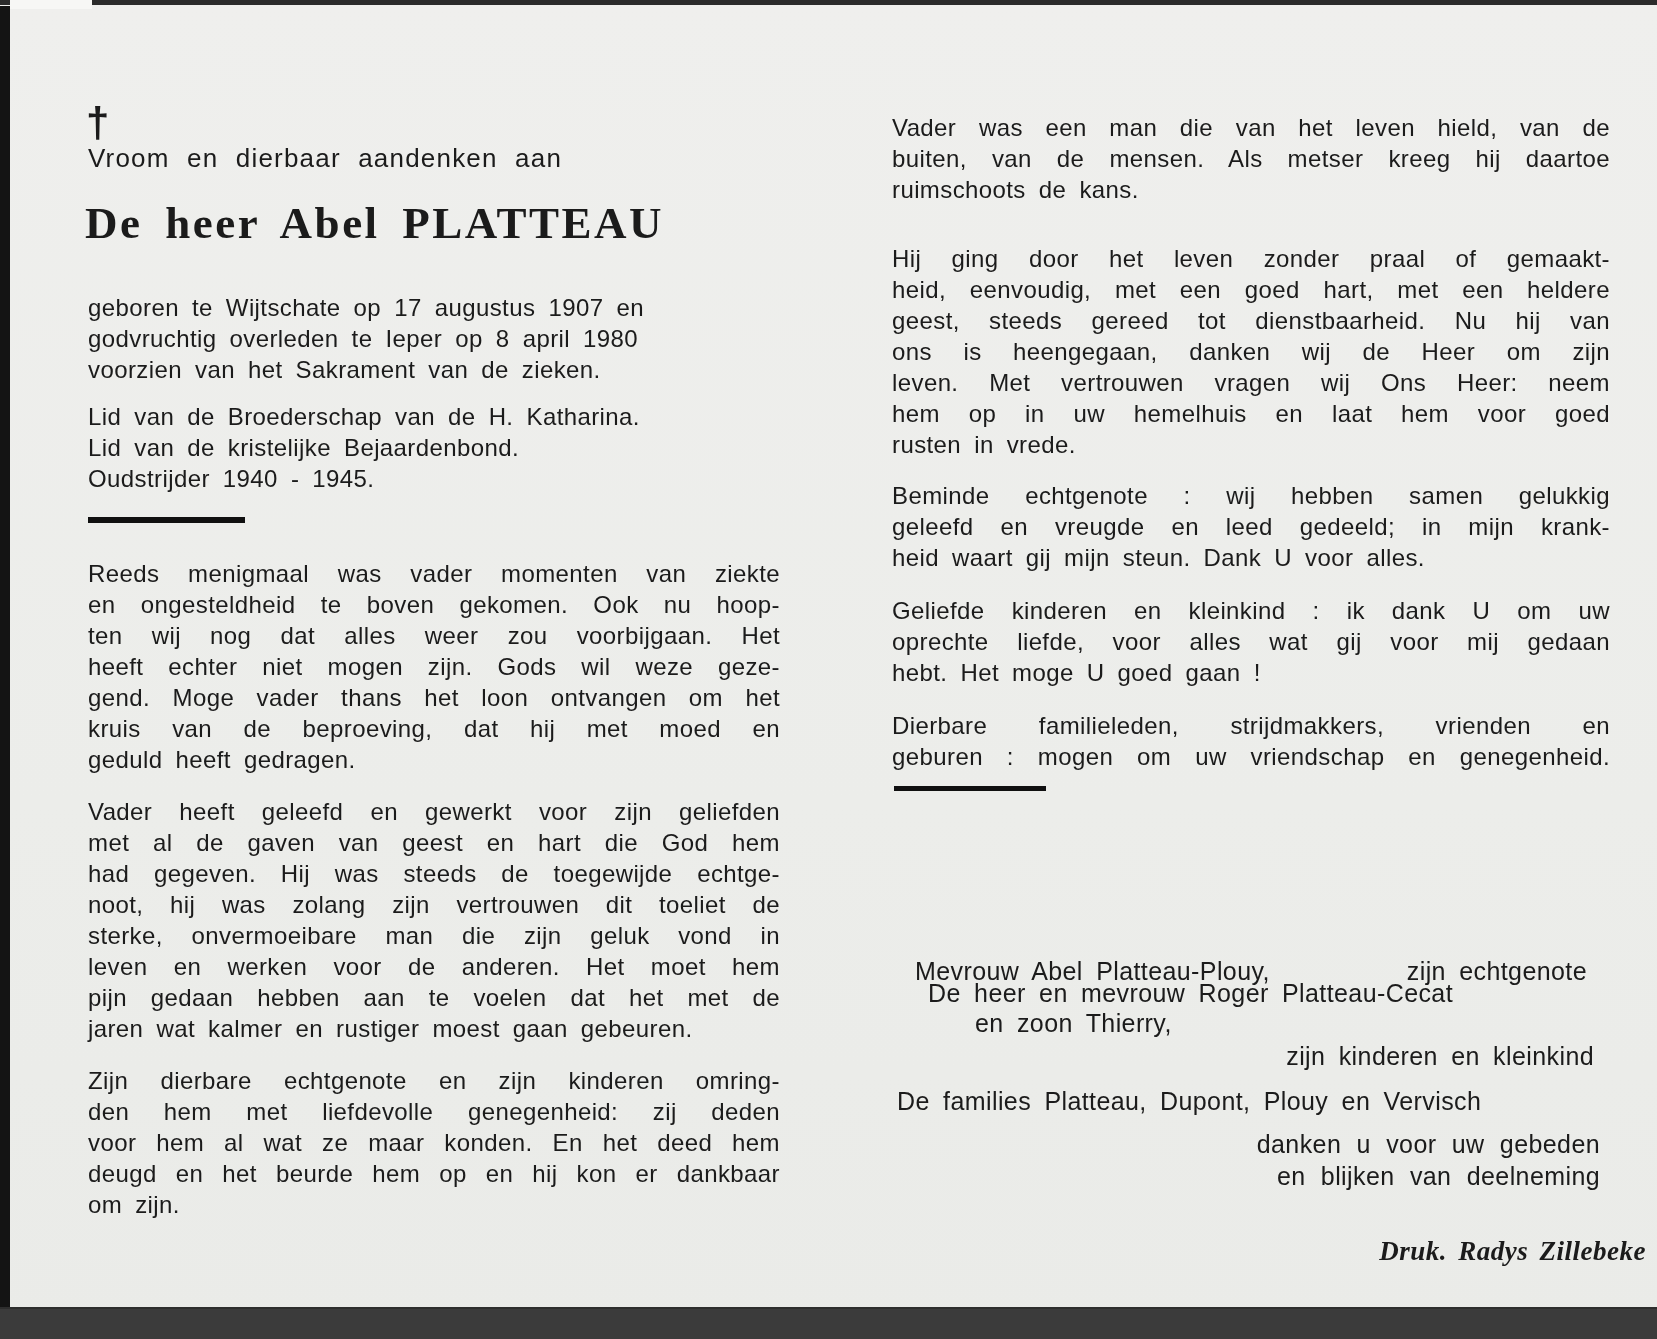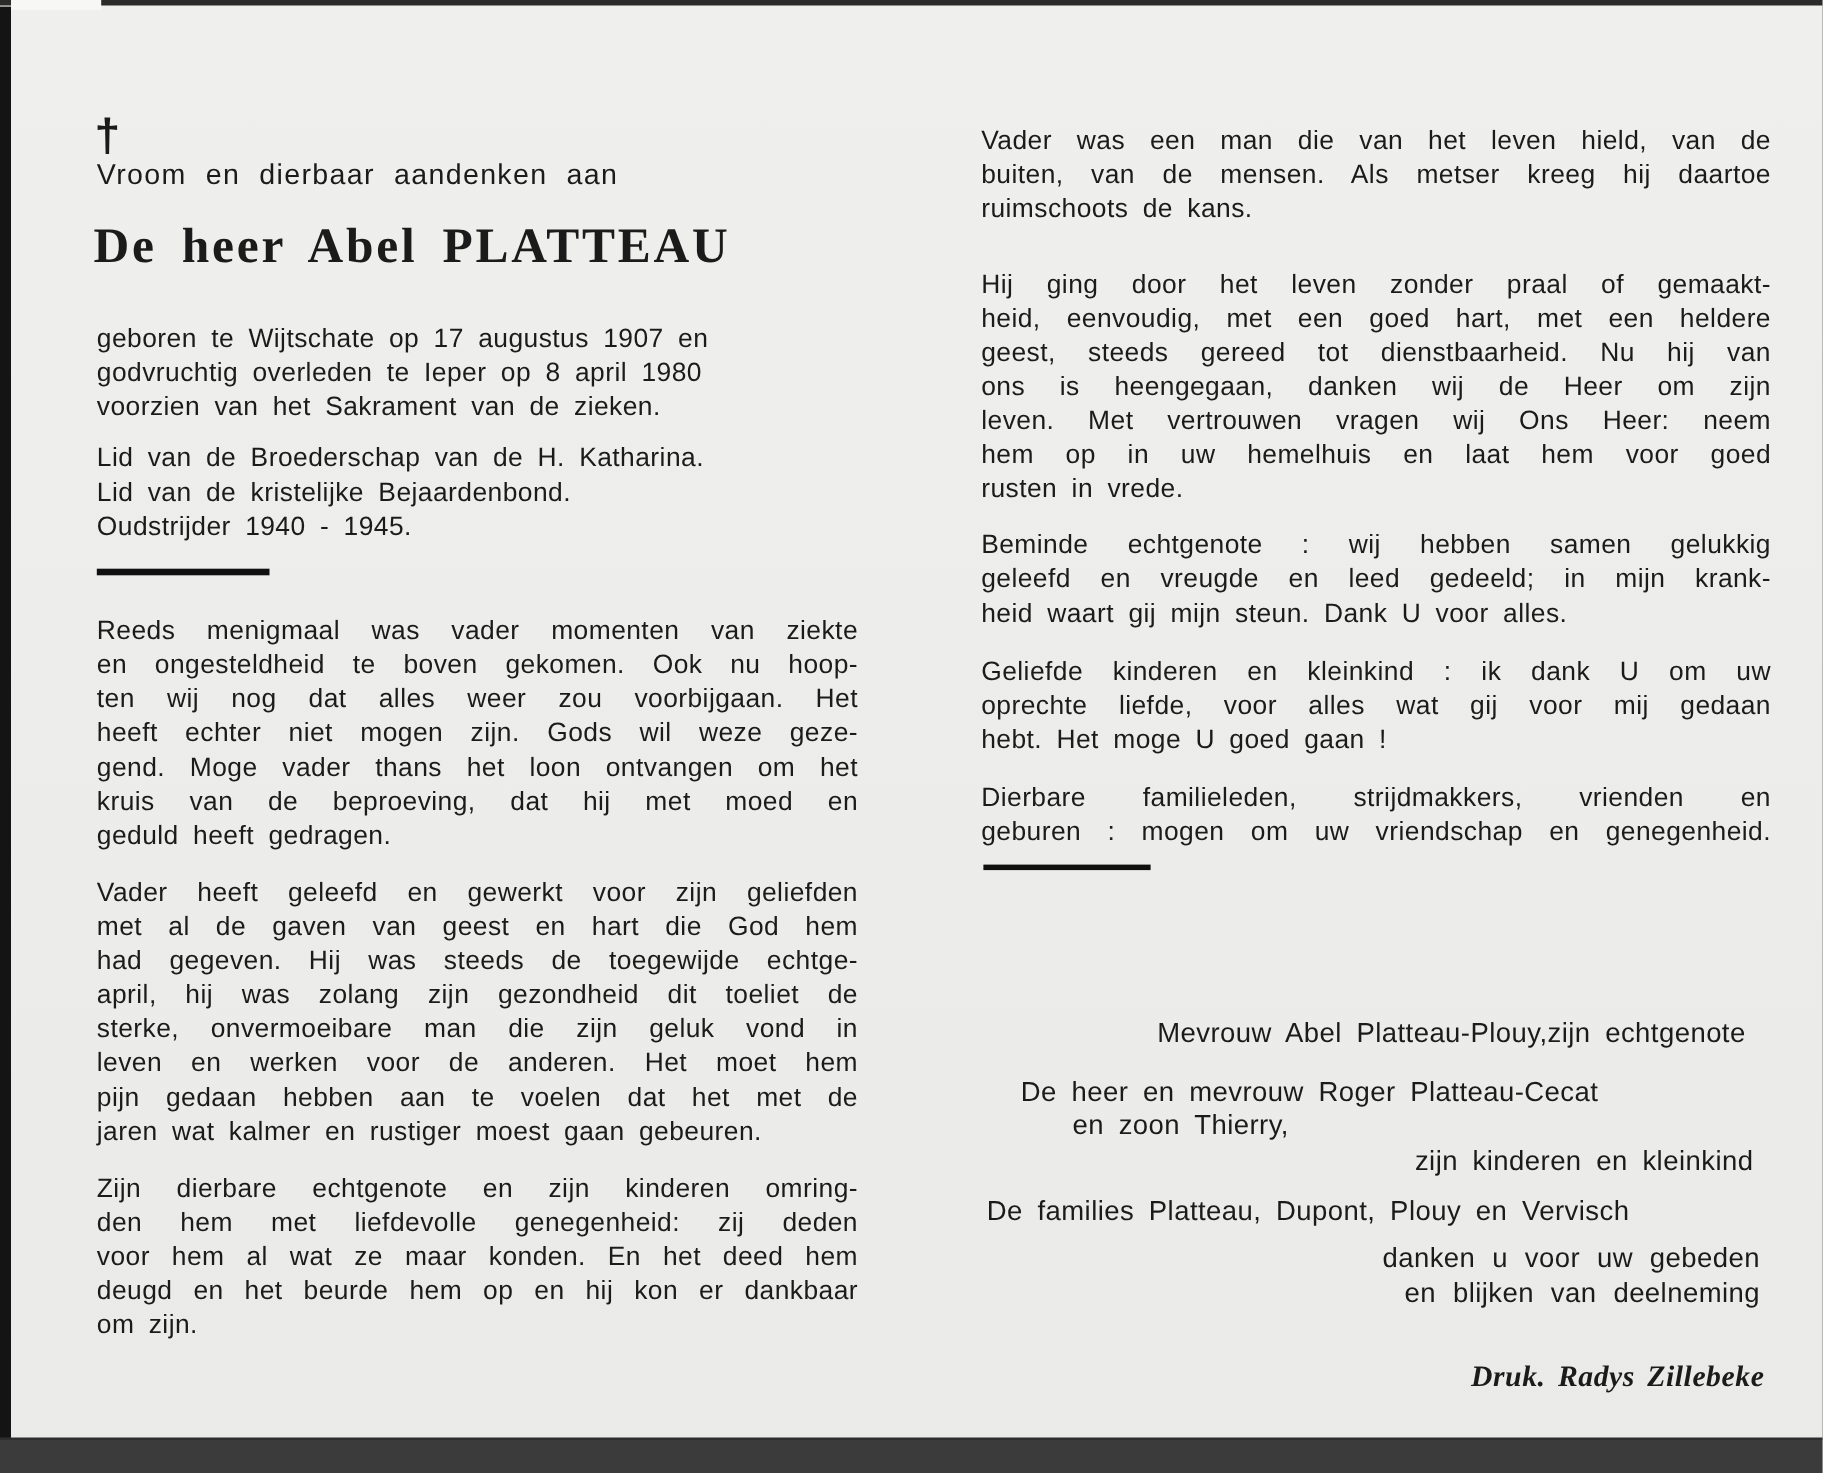--- a/index.html
+++ b/index.html
@@ -29,21 +29,21 @@
   .block{font-size:24px;line-height:31px;letter-spacing:0.4px;word-spacing:6px;}
   .para{font-size:24px;line-height:31px;letter-spacing:0.4px;}
   .para .ln{text-align:justify;text-align-last:justify;}
   .para.justify-all .ln:last-child{text-align-last:justify;}
   .para:not(.justify-all) .ln:last-child{text-align-last:left;word-spacing:6px;}
 
   .rule{background:#101010;}
 
   
   .ack{font-size:25px;letter-spacing:0.4px;word-spacing:6px;line-height:1.2;}
-  .ack-row1{display:flex;justify-content:flex-end;}
+  .ack-row1{display:flex;justify-content:space-between;margin-top:32px;}
   .right-align{text-align:right;}
   .thanks{word-spacing:8px;}
   .printer{font-family:"Liberation Serif",serif;font-style:italic;font-weight:bold;font-size:27px;letter-spacing:0.5px;word-spacing:4px;}
 </style>
 </head>
 <body>
 
 <div class="scan">
 
   <div class="edge-top"></div>
@@ -79,21 +79,21 @@
       <div class="ln">heeft echter niet mogen zijn. Gods wil weze geze-</div>
       <div class="ln">gend. Moge vader thans het loon ontvangen om het</div>
       <div class="ln">kruis van de beproeving, dat hij met moed en</div>
       <div class="ln">geduld heeft gedragen.</div>
     </div>
 
   <div class="abs para" style="left:88px;top:796px;width:692px;">
       <div class="ln">Vader heeft geleefd en gewerkt voor zijn geliefden</div>
       <div class="ln">met al de gaven van geest en hart die God hem</div>
       <div class="ln">had gegeven. Hij was steeds de toegewijde echtge-</div>
-      <div class="ln">april, hij was zolang zijn gezondheid dit toeliet de</div>
+      <div class="ln">noot, hij was zolang zijn vertrouwen dit toeliet de</div>
       <div class="ln">sterke, onvermoeibare man die zijn geluk vond in</div>
       <div class="ln">leven en werken voor de anderen.  Het moet hem</div>
       <div class="ln">pijn gedaan hebben aan te voelen dat het met de</div>
       <div class="ln">jaren wat kalmer en rustiger moest gaan gebeuren.</div>
     </div>
 
   <div class="abs para" style="left:88px;top:1065px;width:692px;">
       <div class="ln">Zijn dierbare echtgenote en zijn kinderen omring-</div>
       <div class="ln">den hem met liefdevolle genegenheid: zij deden</div>
       <div class="ln">voor hem al wat ze maar konden. En het deed hem</div>
@@ -146,15 +146,15 @@
   <div class="abs ack" style="left:975px;top:1008px;">en zoon Thierry,</div>
 
   <div class="abs ack right-align" style="left:897px;top:1041px;width:697px;">zijn kinderen en kleinkind</div>
 
   <div class="abs ack" style="left:897px;top:1086px;">De families Platteau, Dupont, Plouy en Vervisch</div>
 
   <div class="abs ack thanks right-align" style="left:897px;top:1129px;width:703px;">danken u voor uw gebeden</div>
 
   <div class="abs ack thanks right-align" style="left:897px;top:1161px;width:703px;">en blijken van deelneming</div>
 
-  <div class="abs printer right-align" style="left:897px;top:1236px;width:707px;">Druk. Radys Zillebeke</div>
+  <div class="abs printer right-align" style="left:939px;top:1236px;width:707px;">Druk. Radys Zillebeke</div>
 
 </div>
 
 </body></html>

